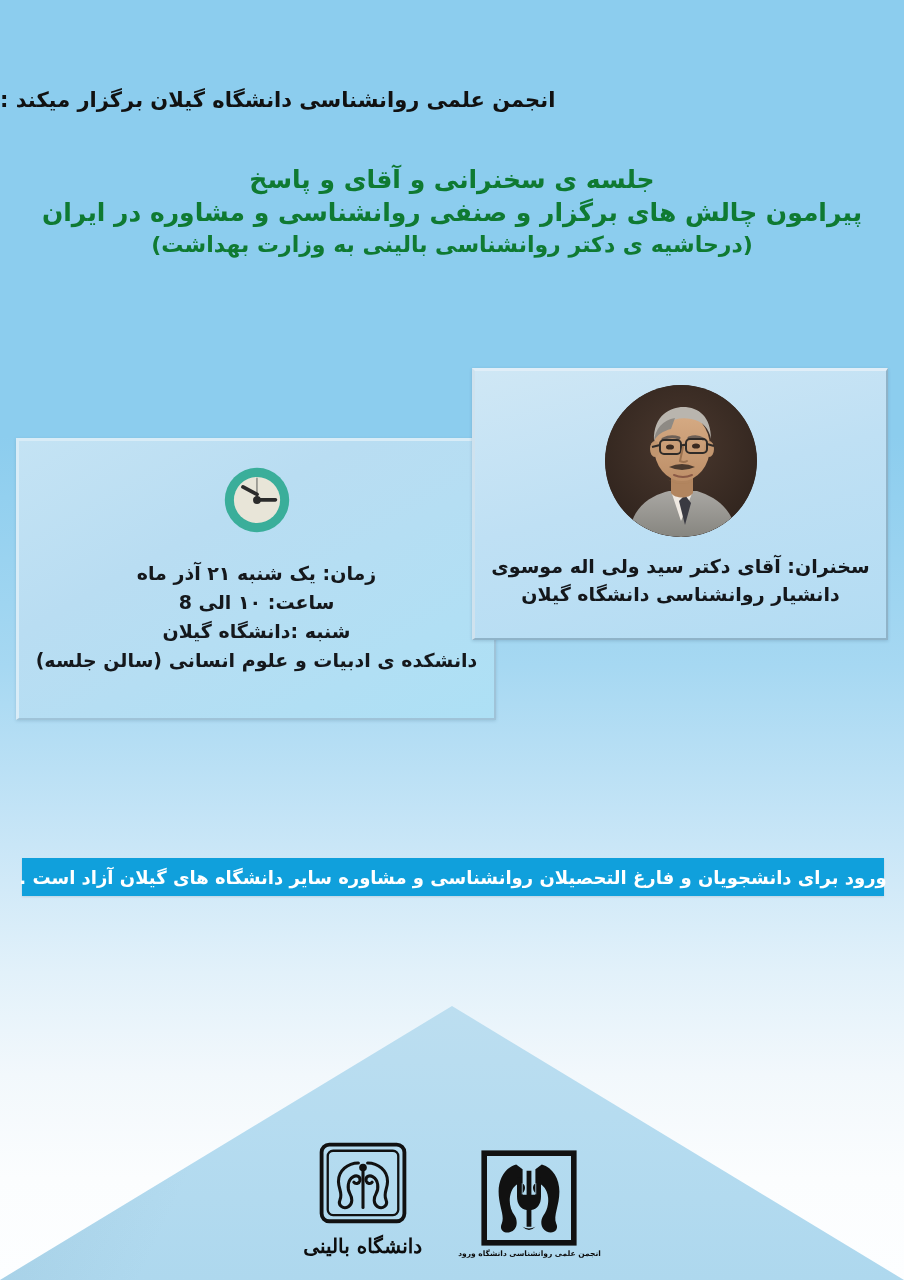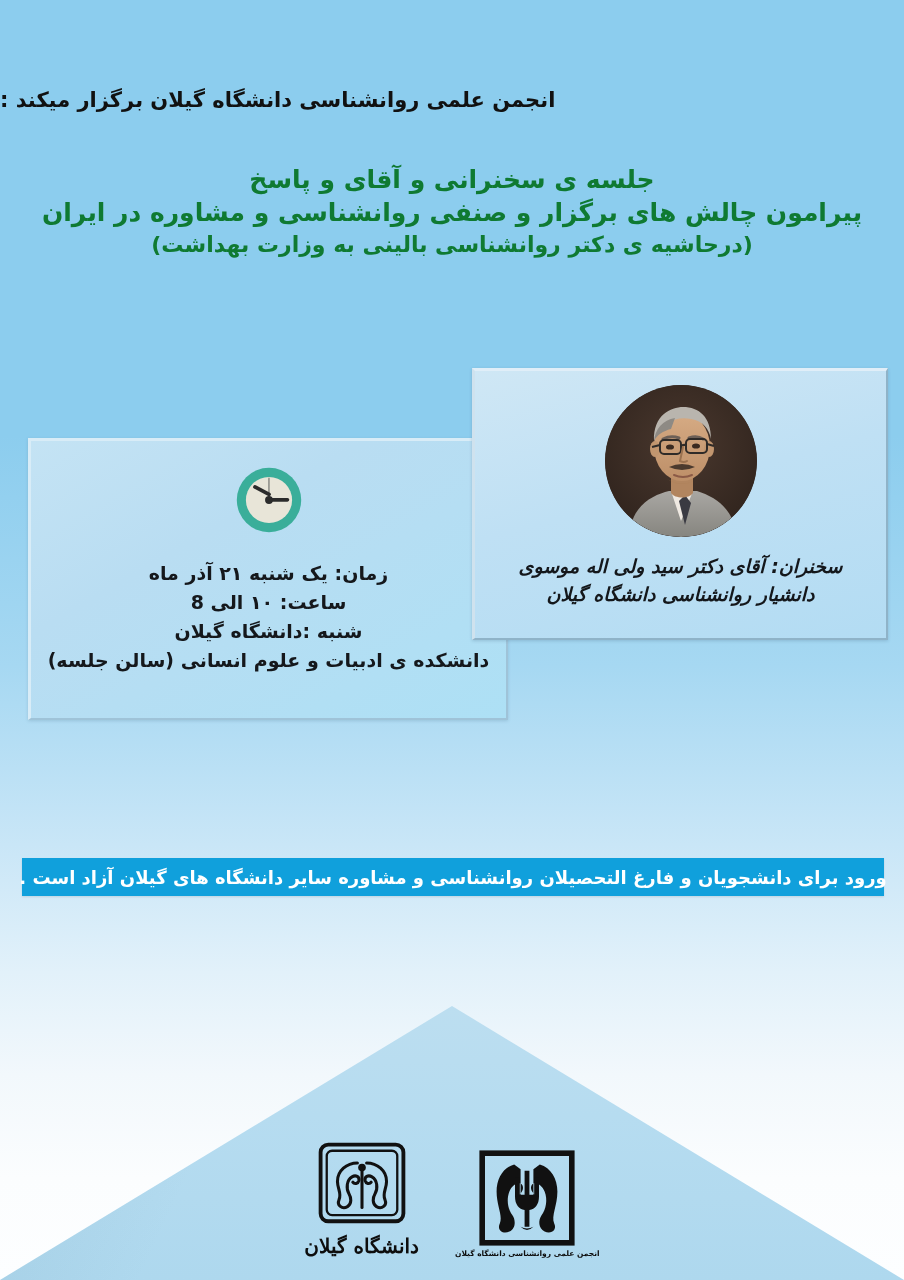--- a/index.html
+++ b/index.html
@@ -47,21 +47,21 @@
   .title-block{
     position:absolute;top:163px;left:28px;width:848px;text-align:center;
     direction:rtl;color:#0f7a32;font-weight:700;line-height:1.33;
   }
   .title-l1{font-size:25px;}
   .title-l2{font-size:25px;}
   .title-l3{font-size:22px;}
 
   
   .info-card{
-    position:absolute;left:28px;top:438px;width:480px;height:282px;
+    position:absolute;left:16px;top:438px;width:480px;height:282px;
     background:linear-gradient(150deg,#c4e3f4 0%,#b9ddf2 35%,#ade0f5 100%);
     border-top:3px solid #d8ecf7;border-left:3px solid #d8ecf7;
     border-right:2px solid #9fc3d8;border-bottom:2px solid #9fc3d8;
     box-shadow:0 1px 3px rgba(90,130,155,.28);
     box-sizing:border-box;
   }
   .clock{
     position:absolute;left:50%;top:24px;transform:translateX(-50%);
     width:70px;height:70px;
   }
@@ -81,21 +81,21 @@
     box-shadow:0 1px 3px rgba(80,120,145,.30);
     box-sizing:border-box;
   }
   .portrait{
     position:absolute;left:50%;top:14px;transform:translateX(-50%);
     width:152px;height:152px;border-radius:50%;overflow:hidden;
     background:#382a23;
   }
   .speaker-lines{
     position:absolute;left:0;right:0;top:182px;text-align:center;
-    direction:rtl;color:#14171b;font-weight:700;line-height:1.45;font-style:italic;
+    direction:rtl;color:#14171b;font-weight:700;line-height:1.45;
   }
   .speaker-lines div{font-size:19px;}
 
   
   .banner{
     position:absolute;left:22px;top:858px;width:862px;height:38px;
     background:#10a0dc;display:flex;align-items:center;justify-content:center;
     box-shadow:0 1px 2px rgba(0,0,0,.10);
   }
   .banner-text{
@@ -245,39 +245,39 @@
                    C98 100 90 106 82 102 C74 98 74 88 78 82
                    C84 74 86 62 82 52 C79 44 72 40 68 42
                    C64 44 64 50 68 54 C72 58 72 64 68 66 L68 24 Z"></path>
 
           <path d="M57 26 h6 v30 h6 V34 h6 v24 c0 10 -5 16 -12 17 v21 h-6 V75
                    c-7 -1 -12 -7 -12 -17 V34 h6 v22 h6 Z"></path>
 
           <path d="M52 96 q8 8 16 0 q-8 4 -16 0 Z"></path>
         </g>
       </svg>
-      <div class="logo-caption">انجمن علمی روانشناسی دانشگاه گیلان</div>
+      <div class="logo-caption">انجمن علمی روانشناسی دانشگاه ورود</div>
     </div>
 
     <div class="logo">
       <svg viewBox="0 0 120 120" width="92" height="92" aria-hidden="true">
         <rect x="6" y="6" width="108" height="100" rx="10" fill="none" stroke="#111" stroke-width="5"></rect>
         <rect x="14" y="14" width="92" height="84" rx="7" fill="none" stroke="#111" stroke-width="3"></rect>
         <g fill="none" stroke="#111" stroke-width="4" stroke-linecap="round">
 
           <path d="M54 30 C40 30 28 40 28 54 C28 64 34 70 30 78
                    C27 85 34 91 41 87 C47 83 46 75 43 70
                    C39 63 40 52 47 48 C52 45 57 48 56 53 C55 57 50 58 48 55"></path>
 
           <path d="M66 30 C80 30 92 40 92 54 C92 64 86 70 90 78
                    C93 85 86 91 79 87 C73 83 74 75 77 70
                    C81 63 80 52 73 48 C68 45 63 48 64 53 C65 57 70 58 72 55"></path>
 
           <path d="M60 40 V88"></path>
         </g>
         <circle cx="60" cy="36" r="5" fill="#111"></circle>
       </svg>
-      <div class="logo-caption script">دانشگاه گیلان</div>
+      <div class="logo-caption script">دانشگاه بالینی</div>
     </div>
 
   </div>
 
 </div>
 
 </body></html>

